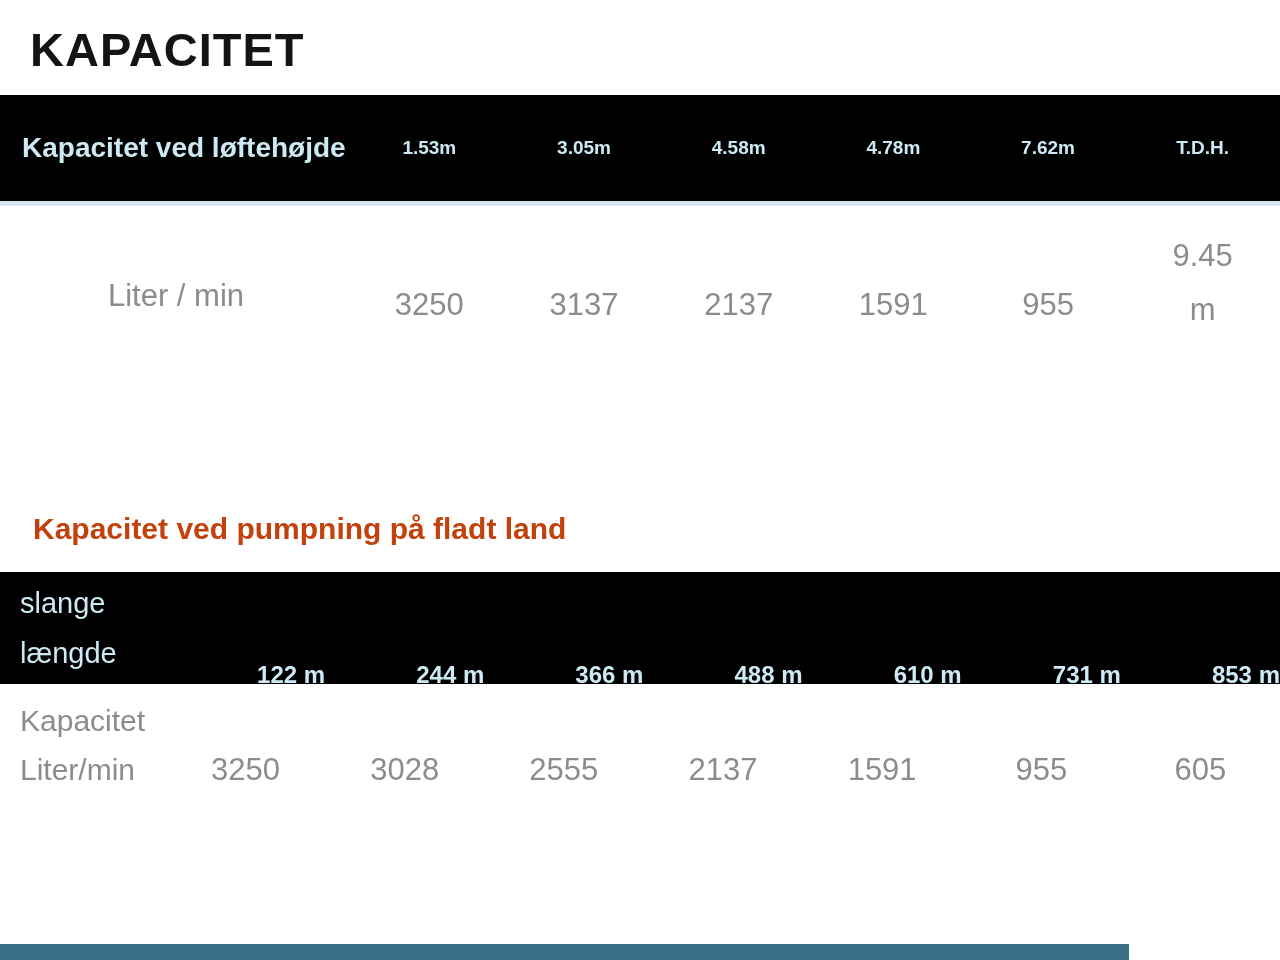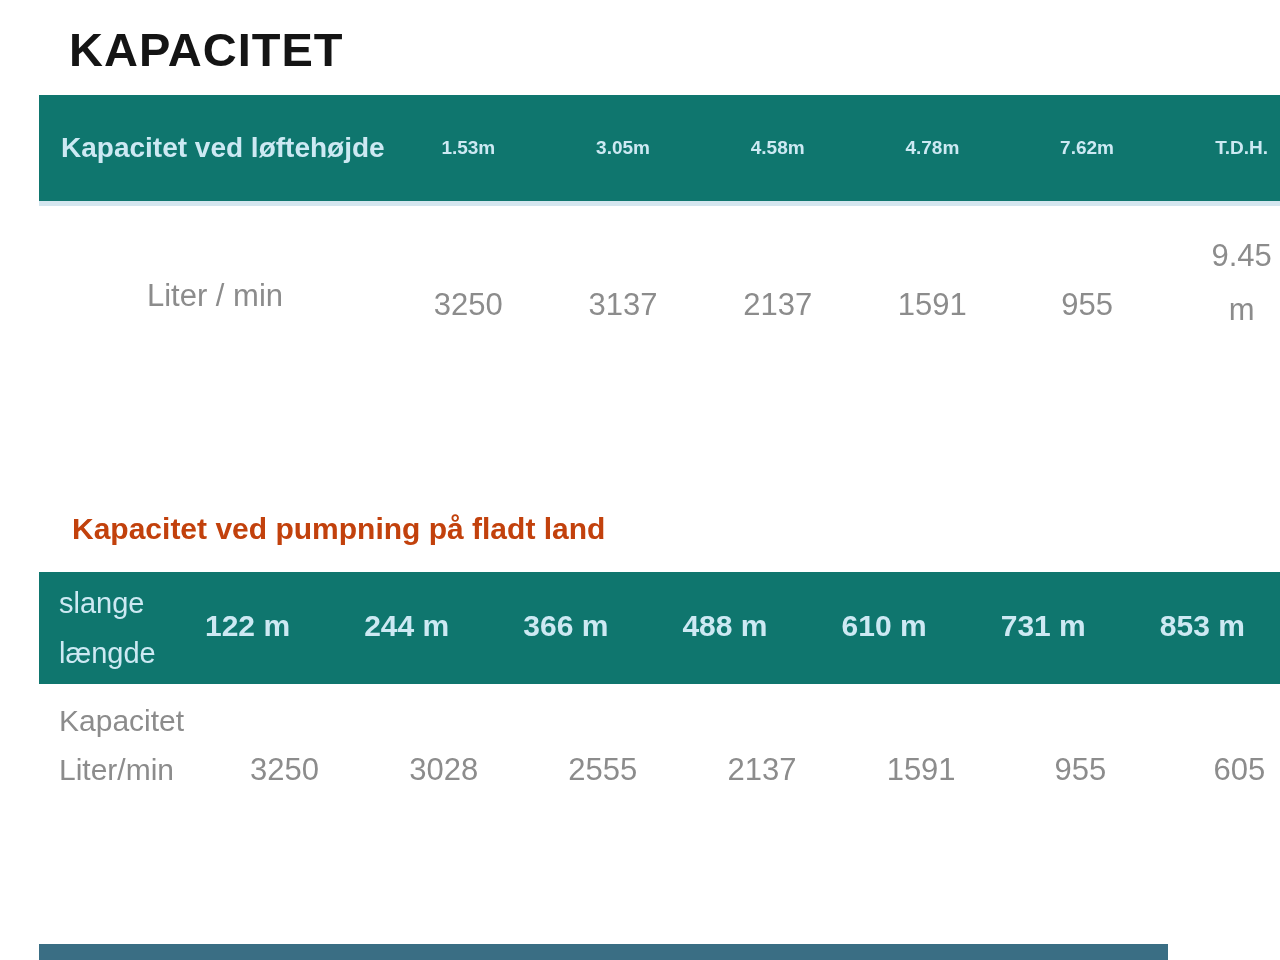--- a/index.html
+++ b/index.html
@@ -3,33 +3,33 @@
 <meta charset="utf-8">
 <style>
   * { margin: 0; padding: 0; box-sizing: border-box; }
   html, body {
     width: 1280px; height: 960px;
     background: #ffffff;
     font-family: "Liberation Sans", sans-serif;
     overflow: hidden;
     position: relative;
   }
-  .page { position: relative; width: 1108px; height: 960px; background:#fff;margin-left:39px; }
+  .page { position: relative; width: 1108px; height: 960px; background:#fff; }
 
   
   .main-title {
     position: absolute; top: 22px; left: 30px;
     font-size: 47px; font-weight: 800; letter-spacing: 1px;
     color: #141414;
   }
 
   
   .bar {
     position: absolute; left: 0; width: 1280px;
-    background: #0f766e;
+    background: #000000;
     color: #cde9f3;
     display: flex;
   }
   .bar-edge {
     position: absolute; left: 0; width: 1280px; height: 5px;
     background: #d4e6ef;
   }
 
   
   .t1-header { top: 95px; height: 106px; align-items: center; }
@@ -61,22 +61,22 @@
     font-size: 30px; font-weight: 700; color: #c2410c;
   }
 
   
   .t2-header { top: 572px; height: 112px; }
   .t2-header .label-cell {
     width: 166px; padding-left: 20px; padding-top: 6px;
     font-size: 29px; font-weight: 400; line-height: 50px;
   }
   .t2-header .col-cell {
-    flex: 1; text-align: left; padding-top: 29px;
-    font-size: 30px; font-weight: 700; line-height: 50px;
+    flex: 1; text-align: right; padding-top: 78px;
+    font-size: 24px; font-weight: 700; line-height: 50px;
   }
 
   .t2-row {
     position: absolute; top: 684px; left: 0; width: 1280px; height: 130px;
     display: flex;
     color: #8c8c8c; font-size: 30px;
   }
   .t2-row .label-cell {
     width: 166px; padding-left: 20px; padding-top: 12px; line-height: 49px;
   }

